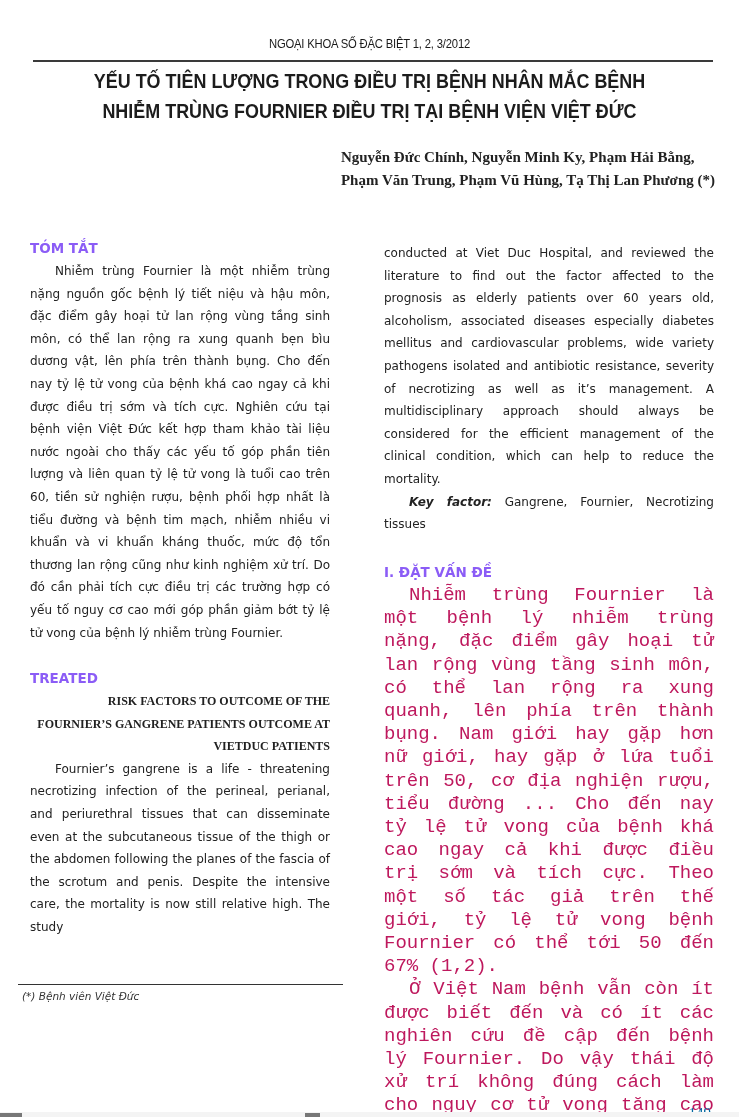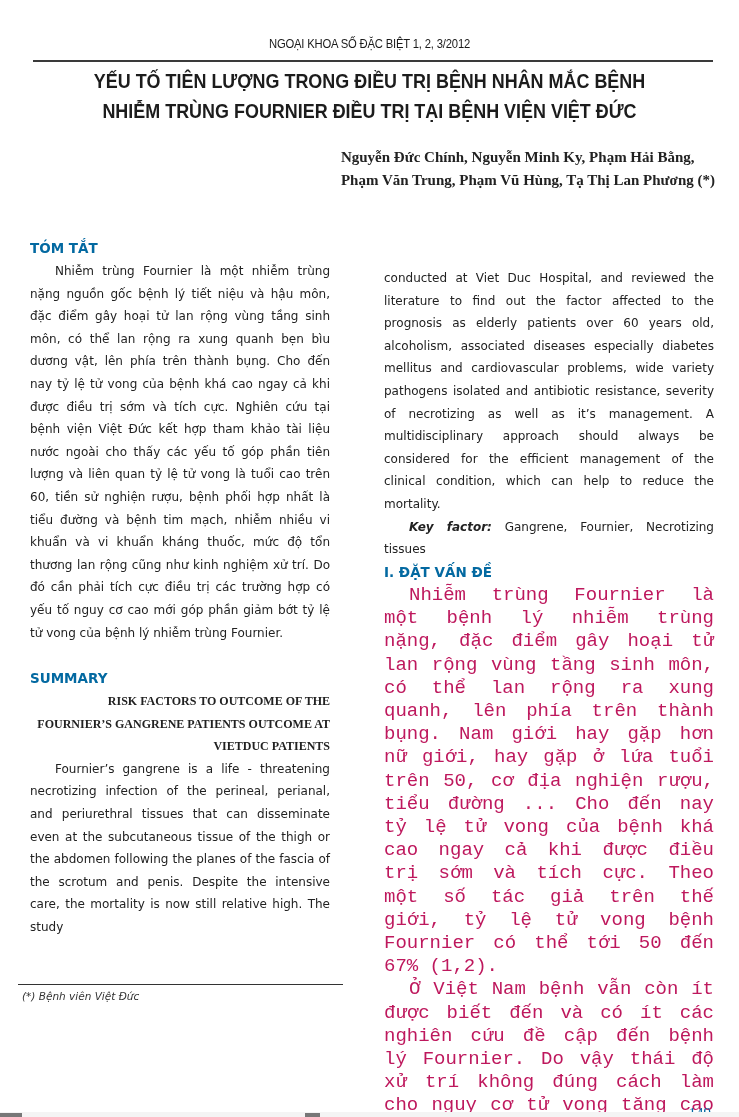--- a/index.html
+++ b/index.html
@@ -16,23 +16,23 @@
     position: absolute; top: 66px; left: 0; width: 739px; text-align: center;
     font-family: "Liberation Sans", sans-serif; font-weight: bold; font-size: 19.5px; line-height: 30px;
     color: #1c1c1c; transform: scaleX(0.92); transform-origin: center;
   }
   .authors {
     position: absolute; top: 146px; right: 24px; text-align: left;
     font-family: "Liberation Serif", serif; font-weight: bold; font-size: 15px; line-height: 23px; color: #222;
   }
   .col { position: absolute; text-align: justify; }
   .col-left { left: 30px; top: 236px; width: 300px; font-family: "DejaVu Sans", sans-serif; font-size: 12px; line-height: 22.6px; color: #222; }
-  .col-right-top { left: 384px; top: 242px; width: 330px; font-family: "DejaVu Sans", sans-serif; font-size: 12px; line-height: 22.6px; color: #222; margin-top: 25px; }
+  .col-right-top { left: 384px; top: 242px; width: 330px; font-family: "DejaVu Sans", sans-serif; font-size: 12px; line-height: 22.6px; color: #222; }
   .col-right-sec { left: 384px; top: 560px; width: 330px; }
-  .heading { font-family: "DejaVu Sans", sans-serif; font-weight: bold; font-size: 13.5px; line-height: 24px; color: #0369a1; }
+  .heading { font-family: "DejaVu Sans", sans-serif; font-weight: bold; font-size: 13.5px; line-height: 24px; color: #8b5cf6; }
   .subheading { font-family: Liberation Serif, serif; font-weight: bold; font-size: 12px; line-height: 22.6px; text-align: right; }
   p { margin: 0; }
   .indent { text-indent: 25px; }
   .kw-label { font-weight: bold; font-style: italic; }
   .serif-body { font-family: Liberation Mono, monospace; font-size: 19px; line-height: 23.2px; color: #be185d; }
   .gap { height: 22px; }
   .footnote-rule { position: absolute; top: 984px; left: 18px; width: 325px; height: 1px; background: #333; }
   .footnote { position: absolute; top: 990px; left: 22px; font-family: "DejaVu Sans", sans-serif; font-style: italic; font-size: 10.5px; color: #333; }
   .page-number { position: absolute; top: 1105px; right: 28px; font-family: "Liberation Serif", serif; font-size: 15px; color: #0369a1; }
   .bottom-strip { position: absolute; top: 1112px; left: 0; width: 739px; height: 5px; background: #f4f4f4; }
@@ -52,21 +52,21 @@
 
 <div class="authors">
   <div>Nguyễn Đức Chính, Nguyễn Minh Ky, Phạm Hải Bằng,</div>
   <div>Phạm Văn Trung, Phạm Vũ Hùng, Tạ Thị  Lan Phương (*)</div>
 </div>
 
 <div class="col col-left">
   <div class="heading">TÓM TẮT</div>
   <p class="indent">Nhiễm trùng Fournier là một nhiễm trùng nặng nguồn gốc bệnh lý tiết niệu và hậu môn, đặc điểm gây hoại tử  lan rộng vùng tầng sinh môn, có thể lan rộng ra xung quanh bẹn bìu dương vật, lên phía trên thành bụng. Cho đến nay tỷ lệ tử vong của bệnh khá cao ngay cả khi được điều trị sớm và tích cực. Nghiên cứu tại bệnh viện Việt Đức kết hợp tham khảo tài liệu nước ngoài cho thấy các yếu tố góp phần tiên lượng và liên quan tỷ lệ tử vong là tuổi cao trên 60, tiền sử nghiện rượu, bệnh phối hợp nhất là tiểu đường và bệnh tim mạch, nhiễm nhiều vi khuẩn và vi khuẩn kháng thuốc, mức độ tổn thương lan rộng cũng như  kinh nghiệm xử trí. Do đó cần phải tích cực điều trị các trường hợp có yếu tố nguy cơ cao mới góp phần giảm bớt tỷ lệ tử vong của bệnh lý nhiễm trùng Fournier.</p>
   <div class="gap"></div>
-  <div class="heading">SUMMARY</div>
+  <div class="heading">TREATED</div>
   <div class="subheading">RISK FACTORS TO OUTCOME OF THE</div>
   <div class="subheading">FOURNIER’S GANGRENE PATIENTS OUTCOME AT</div>
   <div class="subheading">VIETDUC PATIENTS</div>
   <p class="indent">Fournier’s gangrene is a life - threatening necrotizing infection of the perineal, perianal, and periurethral tissues that can disseminate even at the subcutaneous tissue of the thigh or the abdomen following the planes of the fascia of the scrotum and penis. Despite the intensive care, the mortality is now still relative high. The study</p>
 </div>
 
 <div class="col col-right-top">
   <p>conducted at Viet Duc Hospital, and reviewed the literature to find out the factor affected to the prognosis as elderly patients over 60 years old, alcoholism, associated diseases especially diabetes mellitus and cardiovascular problems, wide variety pathogens isolated and antibiotic resistance, severity of necrotizing as well as it’s management. A multidisciplinary approach should always be considered for the efficient management of the clinical condition, which can help to reduce the mortality.</p>
   <p class="indent"><span class="kw-label">Key factor:</span><span> Gangrene, Fournier, Necrotizing tissues</span></p>
 </div>

